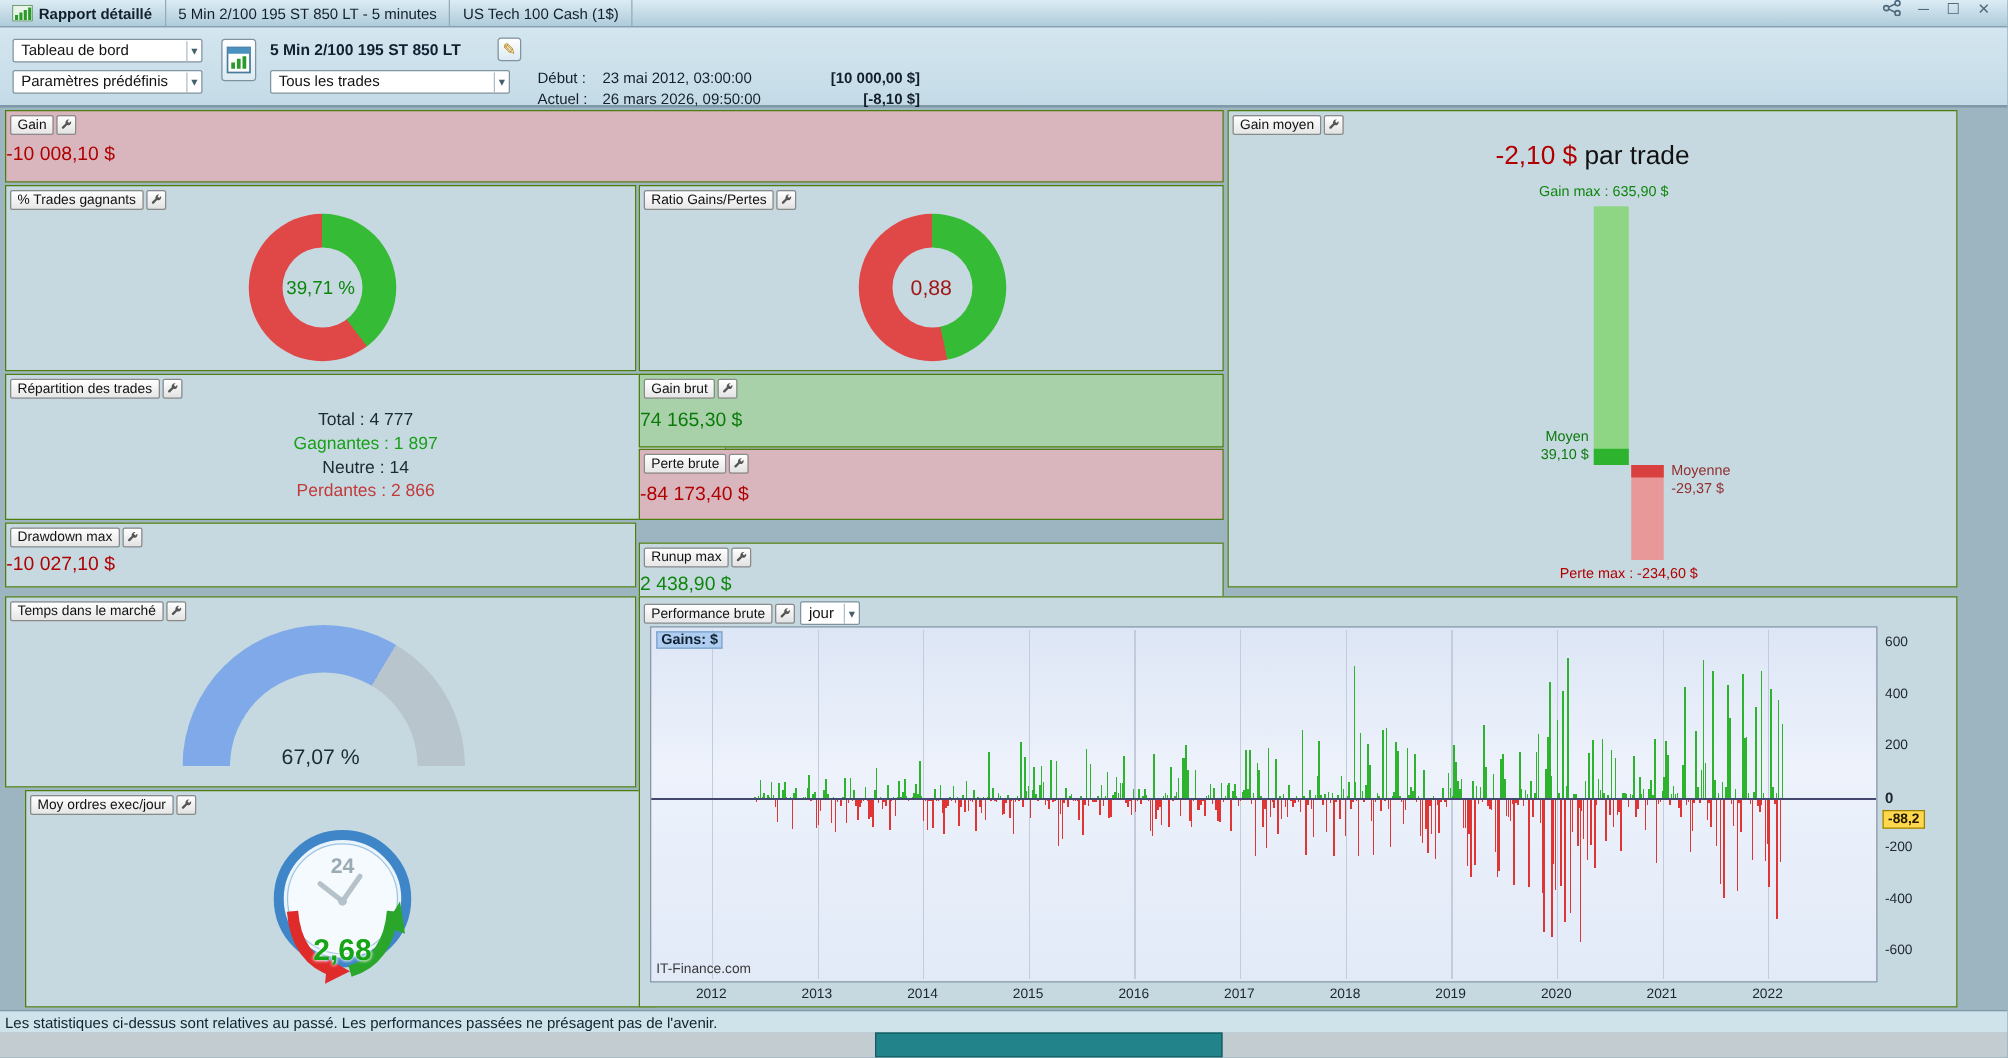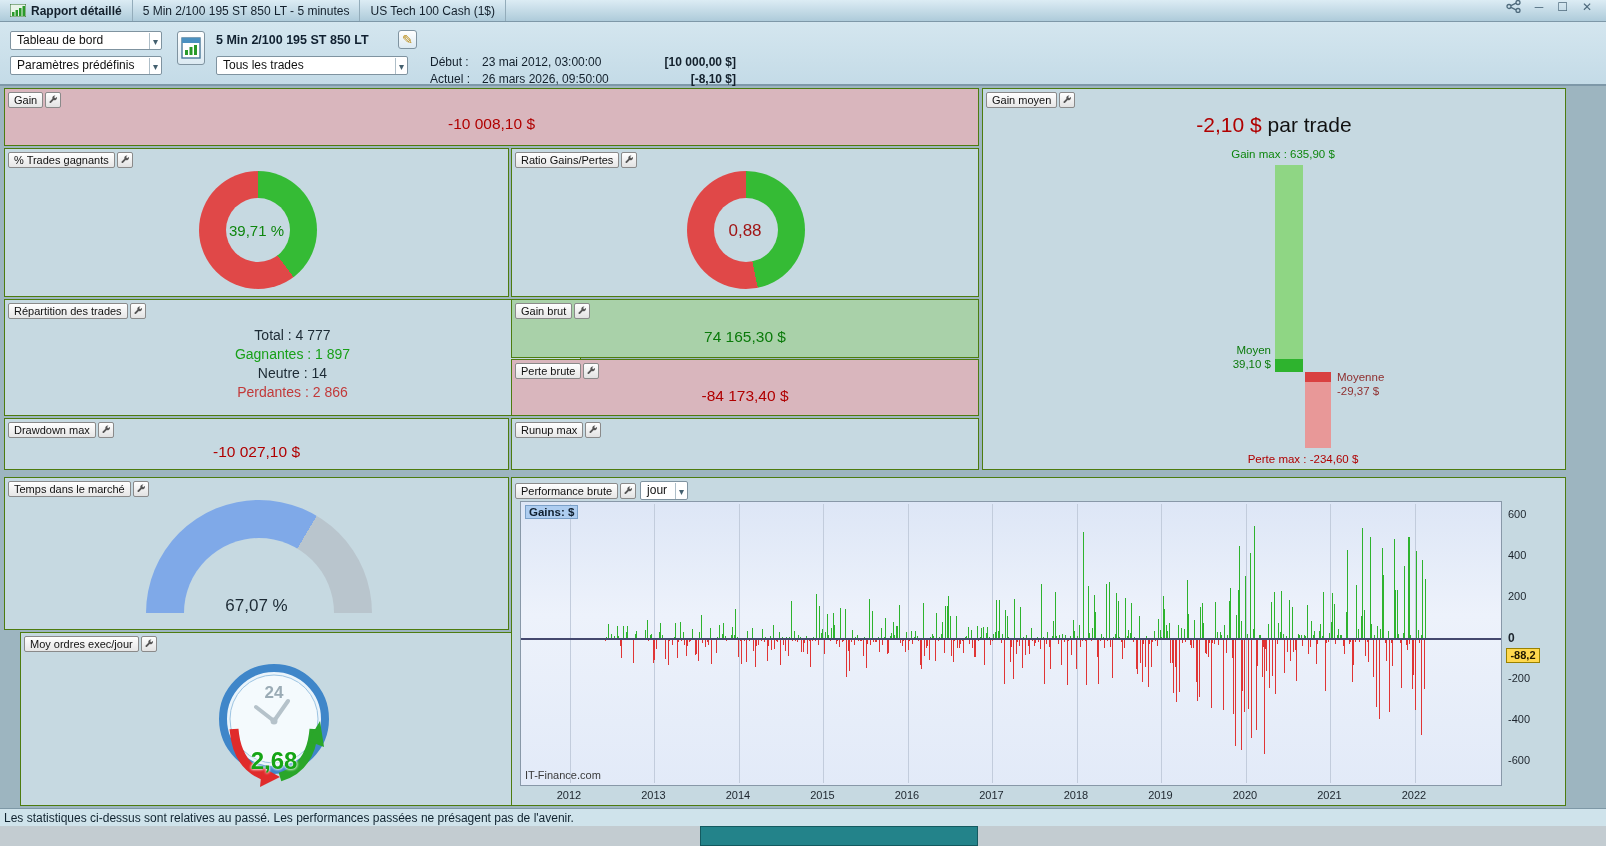--- a/index.html
+++ b/index.html
@@ -36,21 +36,21 @@
   
   :root { --panel-bg:#c6d9e1; }
   .panel { position:absolute; background:var(--panel-bg); border:1px solid #4d7c0f; }
   .panel.pink  { background:#d9b6bd; }
   .panel.green { background:#a9d1a9; }
   .panel-header { position:absolute; top:3px; left:3px; display:flex; gap:2px; align-items:center; z-index:3; }
   .header-label { background:linear-gradient(#ffffff,#e6e6e6); border:1px solid #8a8a8a; border-radius:2px;
     font-size:11px; padding:1px 5px; color:#111; white-space:nowrap; }
   .wrench-btn { width:16px; height:16px; background:linear-gradient(#ffffff,#e2e2e2); border:1px solid #8a8a8a;
     border-radius:2px; display:flex; align-items:center; justify-content:center; }
-  .big-value { position:absolute; left:0; right:0; text-align:center; font-size:15.5px; }
+  .big-value { position:absolute; left:0; right:0; font-size:15.5px; }
   .red-text   { color:#b00000; }
   .green-text { color:#0e860e; }
 
   
   .donut { position:absolute; width:118px; height:118px; border-radius:50%; }
   .donut::after { content:""; position:absolute; inset:27px; border-radius:50%; background:var(--panel-bg); }
   .donut-text { position:absolute; left:0; right:0; text-align:center; font-size:15px; z-index:2; }
 
   
   .repart-rows { position:absolute; left:0; right:0; top:26px; text-align:center; font-size:14px; line-height:19px; }
@@ -281,29 +281,30 @@
     <span class="header-label">Drawdown max</span>
     <span class="wrench-btn">
         <svg width="10" height="10" viewBox="0 0 12 12">
           <path d="M10.8 3.2a3 3 0 0 1-3.9 2.9L3.7 9.3a1.15 1.15 0 0 1-1.63-1.63L5.3 4.5A3 3 0 0 1 8.9.8L7.2 2.5l1.5 1.5L10.4 2.3c.25.28.4.56.4.9z" fill="#555"></path>
         </svg>
       </span>
   </div>
   <div class="big-value red-text" style="top:24px;">-10 027,10 $</div>
 </div>
 
-<div class="panel" style="left:511px; top:418px; width:468px; height:52px;">
+<div class="panel" style="left:511px; top:434px; width:468px; height:52px;">
   <div class="panel-header">
     <span class="header-label">Runup max</span>
     <span class="wrench-btn">
         <svg width="10" height="10" viewBox="0 0 12 12">
           <path d="M10.8 3.2a3 3 0 0 1-3.9 2.9L3.7 9.3a1.15 1.15 0 0 1-1.63-1.63L5.3 4.5A3 3 0 0 1 8.9.8L7.2 2.5l1.5 1.5L10.4 2.3c.25.28.4.56.4.9z" fill="#555"></path>
         </svg>
       </span>
   </div>
+  <div class="big-value" style="top:24px; color:#0e860e;">2 438,90 $</div>
 </div>
 
 <div class="panel" style="left:4px; top:477px; width:505px; height:153px;">
   <div class="panel-header">
     <span class="header-label">Temps dans le marché</span>
     <span class="wrench-btn">
         <svg width="10" height="10" viewBox="0 0 12 12">
           <path d="M10.8 3.2a3 3 0 0 1-3.9 2.9L3.7 9.3a1.15 1.15 0 0 1-1.63-1.63L5.3 4.5A3 3 0 0 1 8.9.8L7.2 2.5l1.5 1.5L10.4 2.3c.25.28.4.56.4.9z" fill="#555"></path>
         </svg>
       </span>

